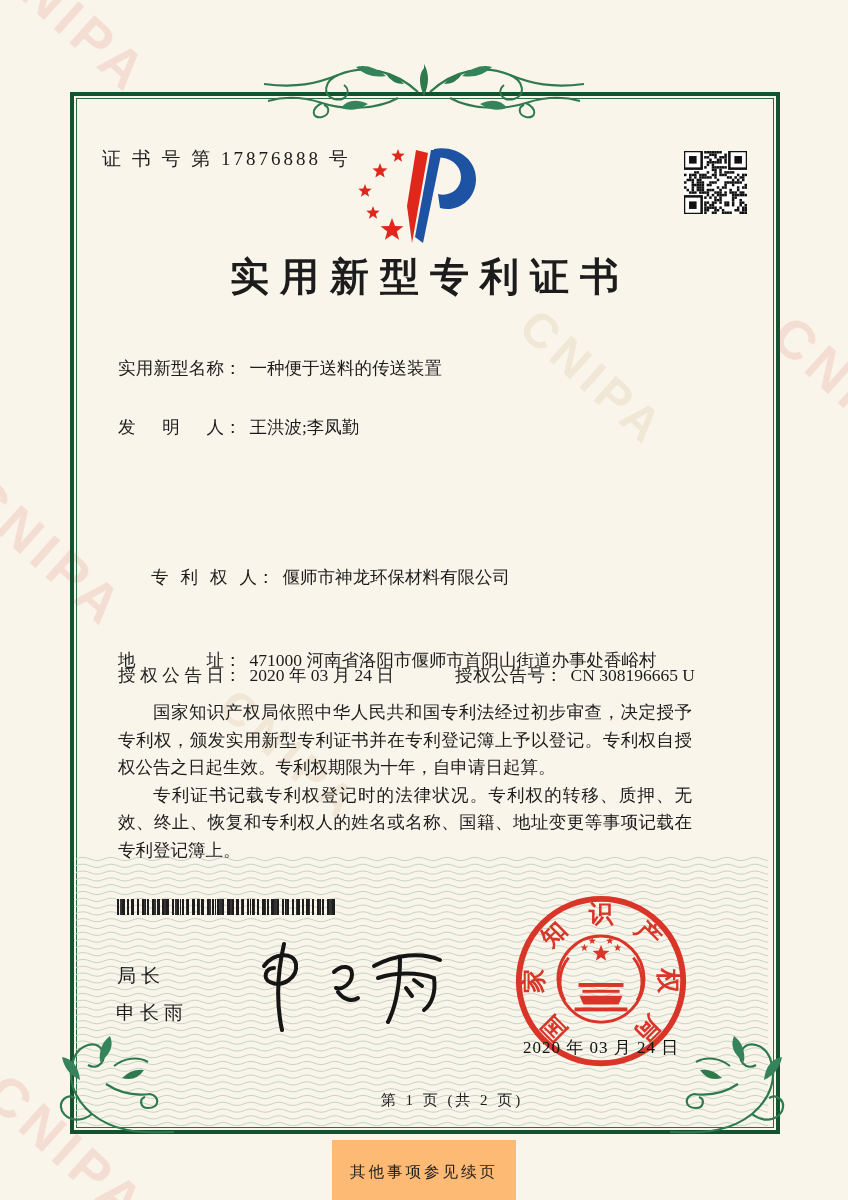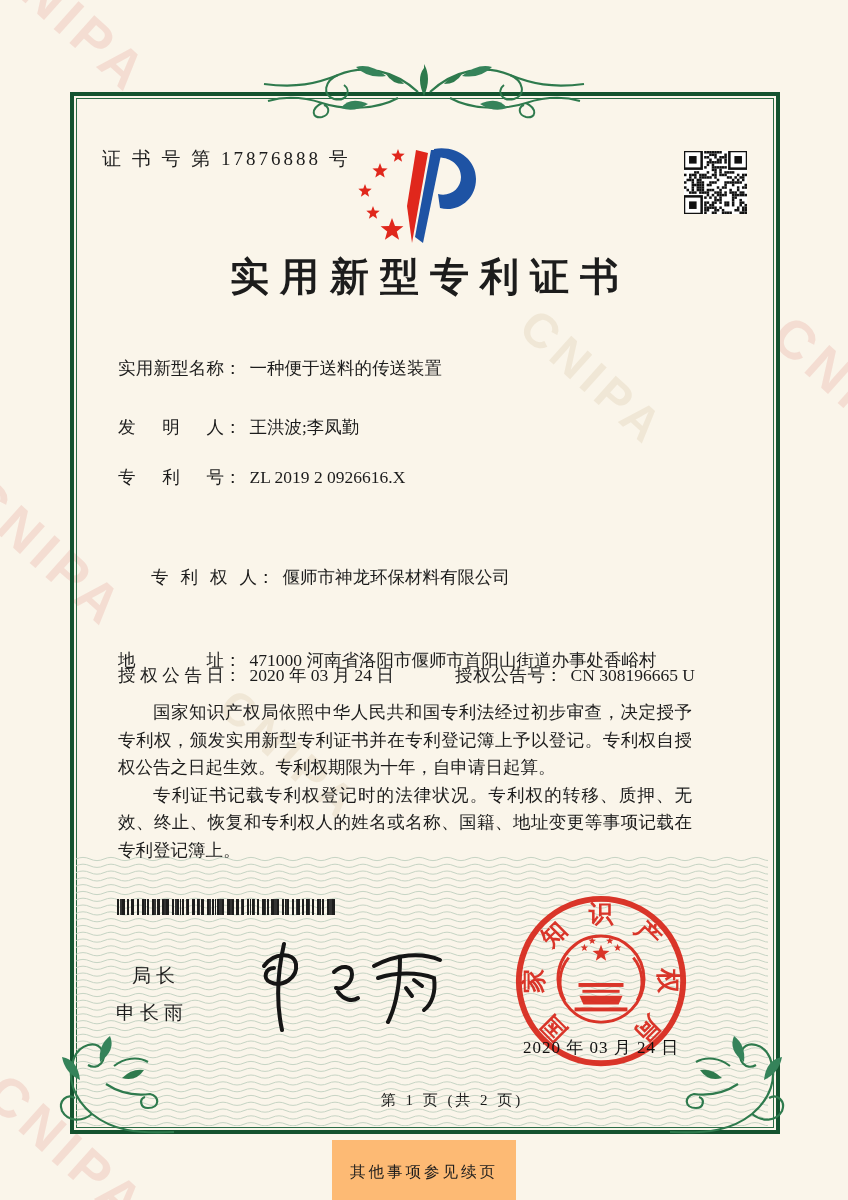--- a/index.html
+++ b/index.html
@@ -22,21 +22,21 @@
   .flabel{display:inline-block;width:106px;text-align:justify;text-align-last:justify;vertical-align:top;}
   .fcolon{display:inline-block;margin-right:8px;}
   .grp2{position:absolute;left:337px;top:0;}
   .body-text{position:absolute;left:118px;top:699px;width:574px;z-index:2;}
   .body-text p{margin:0;font-size:17.5px;line-height:27.5px;text-indent:2em;text-align:justify;}
   .barcode{position:absolute;left:117px;top:899px;width:219px;height:16px;z-index:2;
     background:
       repeating-linear-gradient(90deg,#1d1d1d 0 2px,rgba(0,0,0,0) 2px 5px),
       repeating-linear-gradient(90deg,#1d1d1d 0 1px,rgba(0,0,0,0) 1px 7px),
       repeating-linear-gradient(90deg,rgba(0,0,0,0) 0 3px,#333 3px 6px,rgba(0,0,0,0) 6px 11px);}
-  .director-label{position:absolute;left:132px;top:963px;font-size:19px;letter-spacing:5px;z-index:2;}
+  .director-label{position:absolute;left:117px;top:963px;font-size:19px;letter-spacing:5px;z-index:2;}
   .director-name{position:absolute;left:116px;top:1000px;font-size:19px;letter-spacing:5px;z-index:2;}
   .signature{position:absolute;left:238px;top:930px;width:215px;height:115px;z-index:3;}
   .seal{position:absolute;left:508px;top:893px;width:186px;height:180px;z-index:3;opacity:.93;}
   .seal-date{position:absolute;left:512px;top:1036px;width:178px;text-align:center;
              font-size:17px;letter-spacing:1px;color:#111;z-index:4;}
   .page-num{position:absolute;left:0;width:848px;top:1091px;text-align:center;font-size:15px;
             letter-spacing:3px;z-index:2;padding-left:28px;}
   .note-box{position:absolute;left:424px;top:1140px;transform:translateX(-50%);
             background:#fdba74;padding:22px 18px;font-size:15.5px;letter-spacing:3px;z-index:2;}
   .orn{position:absolute;z-index:2;}
@@ -382,23 +382,20 @@
     </svg>
 
   <div class="title">实用新型专利证书</div>
 
   <div class="frow" style="top:356px;">
     <span class="flabel">实用新型名称</span><span class="fcolon">：</span><span>一种便于送料的传送装置</span>
   </div>
   <div class="frow" style="top:415px;">
     <span class="flabel">发明人</span><span class="fcolon">：</span><span>王洪波;李凤勤</span>
   </div>
-  <div class="frow" style="top:465px;">
-    <span class="flabel">专利号</span><span class="fcolon">：</span><span>ZL 2019 2 0926616.X</span>
-  </div>
   <div class="frow" style="top:565px;margin-left:33px;">
     <span class="flabel">专利权人</span><span class="fcolon">：</span><span>偃师市神龙环保材料有限公司</span>
   </div>
   <div class="frow" style="top:648px;">
     <span class="flabel">地址</span><span class="fcolon">：</span><span>471000 河南省洛阳市偃师市首阳山街道办事处香峪村</span>
   </div>
   <div class="frow" style="top:663px;">
     <span class="flabel">授权公告日</span><span class="fcolon">：</span><span>2020 年 03 月 24 日</span>
     <span class="grp2">
       <span class="flabel" style="width:90px;">授权公告号</span><span class="fcolon">：</span><span>CN 308196665 U</span>

